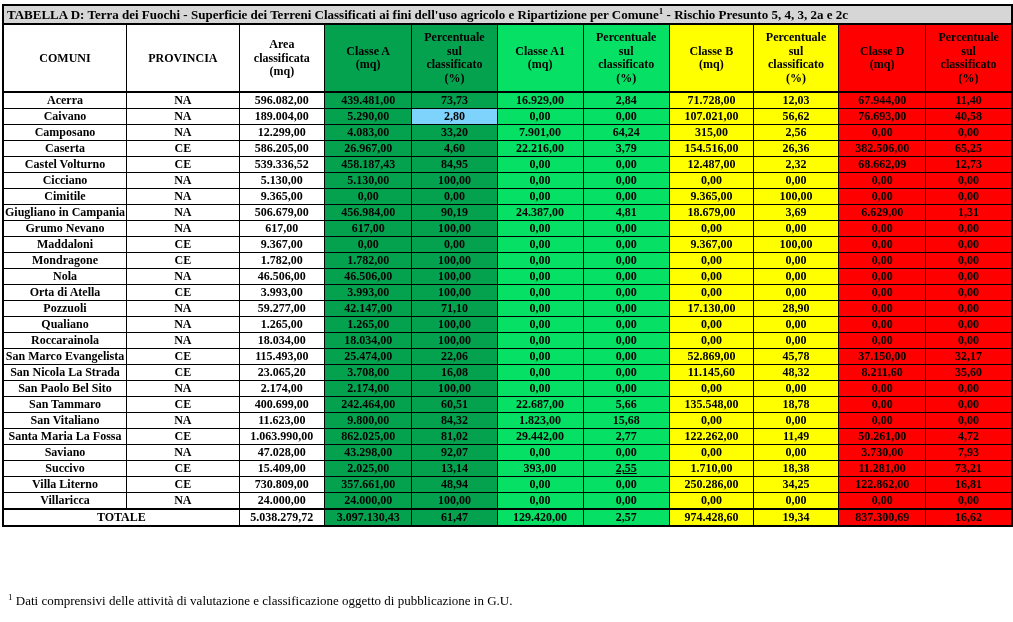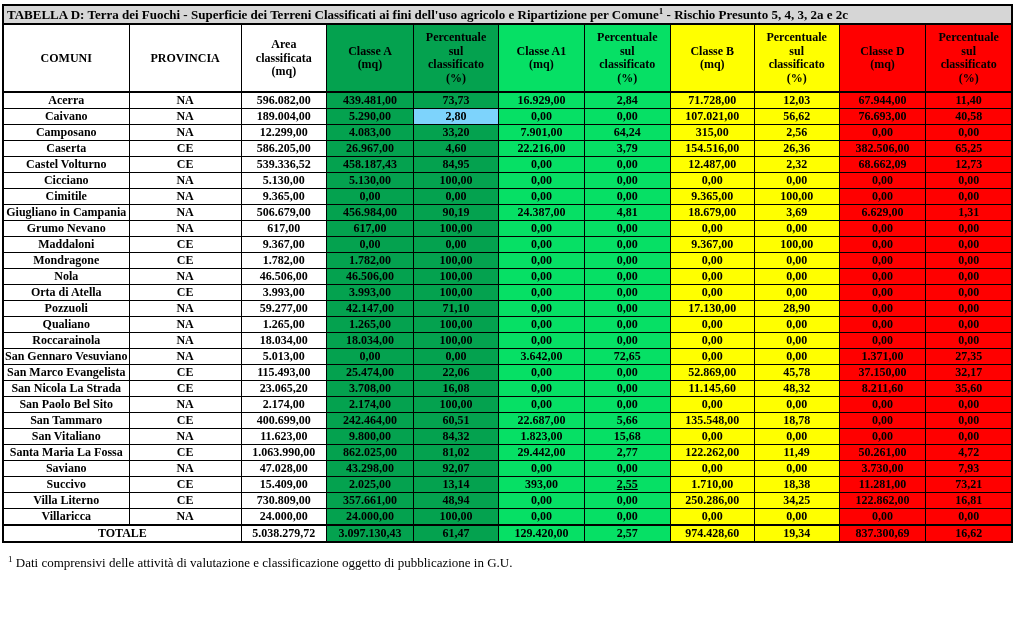--- a/index.html
+++ b/index.html
@@ -39,21 +39,21 @@
     height:66px;
     white-space:pre-line;
     line-height:1.12;
     font-size:12px;
     border-bottom:2px solid #000;
   }
   tr.data-row td { height:14px; }
   tr.total-row td { height:15px; border-top:2px solid #000; border-bottom:2px solid #000; }
   .footnote {
     position:absolute;
-    left:6px; top:550px;
+    left:6px; top:588px;
     font-size:13px;
     font-weight:normal;
     white-space:nowrap;
   }
   .footnote sup { font-size:9px; }
   sup.tsup { font-size:9px; }
 </style>
 </head>
 <body>
 
@@ -309,33 +309,20 @@
           <td style="background: rgb(4, 162, 79);">18.034,00</td>
           <td style="background: rgb(4, 162, 79);">100,00</td>
           <td style="background: rgb(6, 224, 101);">0,00</td>
           <td style="background: rgb(6, 224, 101);">0,00</td>
           <td style="background: rgb(255, 255, 0);">0,00</td>
           <td style="background: rgb(255, 255, 0);">0,00</td>
           <td style="background: rgb(255, 0, 0);">0,00</td>
           <td style="background: rgb(255, 0, 0);">0,00</td>
         </tr>
         <tr class="data-row">
-          <td>San Gennaro Vesuviano</td>
-          <td>NA</td>
-          <td style="background: rgb(255, 255, 255);">5.013,00</td>
-          <td style="background: rgb(4, 162, 79);">0,00</td>
-          <td style="background: rgb(4, 162, 79);">0,00</td>
-          <td style="background: rgb(6, 224, 101);">3.642,00</td>
-          <td style="background: rgb(6, 224, 101);">72,65</td>
-          <td style="background: rgb(255, 255, 0);">0,00</td>
-          <td style="background: rgb(255, 255, 0);">0,00</td>
-          <td style="background: rgb(255, 0, 0);">1.371,00</td>
-          <td style="background: rgb(255, 0, 0);">27,35</td>
-        </tr>
-        <tr class="data-row">
           <td>San Marco Evangelista</td>
           <td>CE</td>
           <td style="background: rgb(255, 255, 255);">115.493,00</td>
           <td style="background: rgb(4, 162, 79);">25.474,00</td>
           <td style="background: rgb(4, 162, 79);">22,06</td>
           <td style="background: rgb(6, 224, 101);">0,00</td>
           <td style="background: rgb(6, 224, 101);">0,00</td>
           <td style="background: rgb(255, 255, 0);">52.869,00</td>
           <td style="background: rgb(255, 255, 0);">45,78</td>
           <td style="background: rgb(255, 0, 0);">37.150,00</td>

